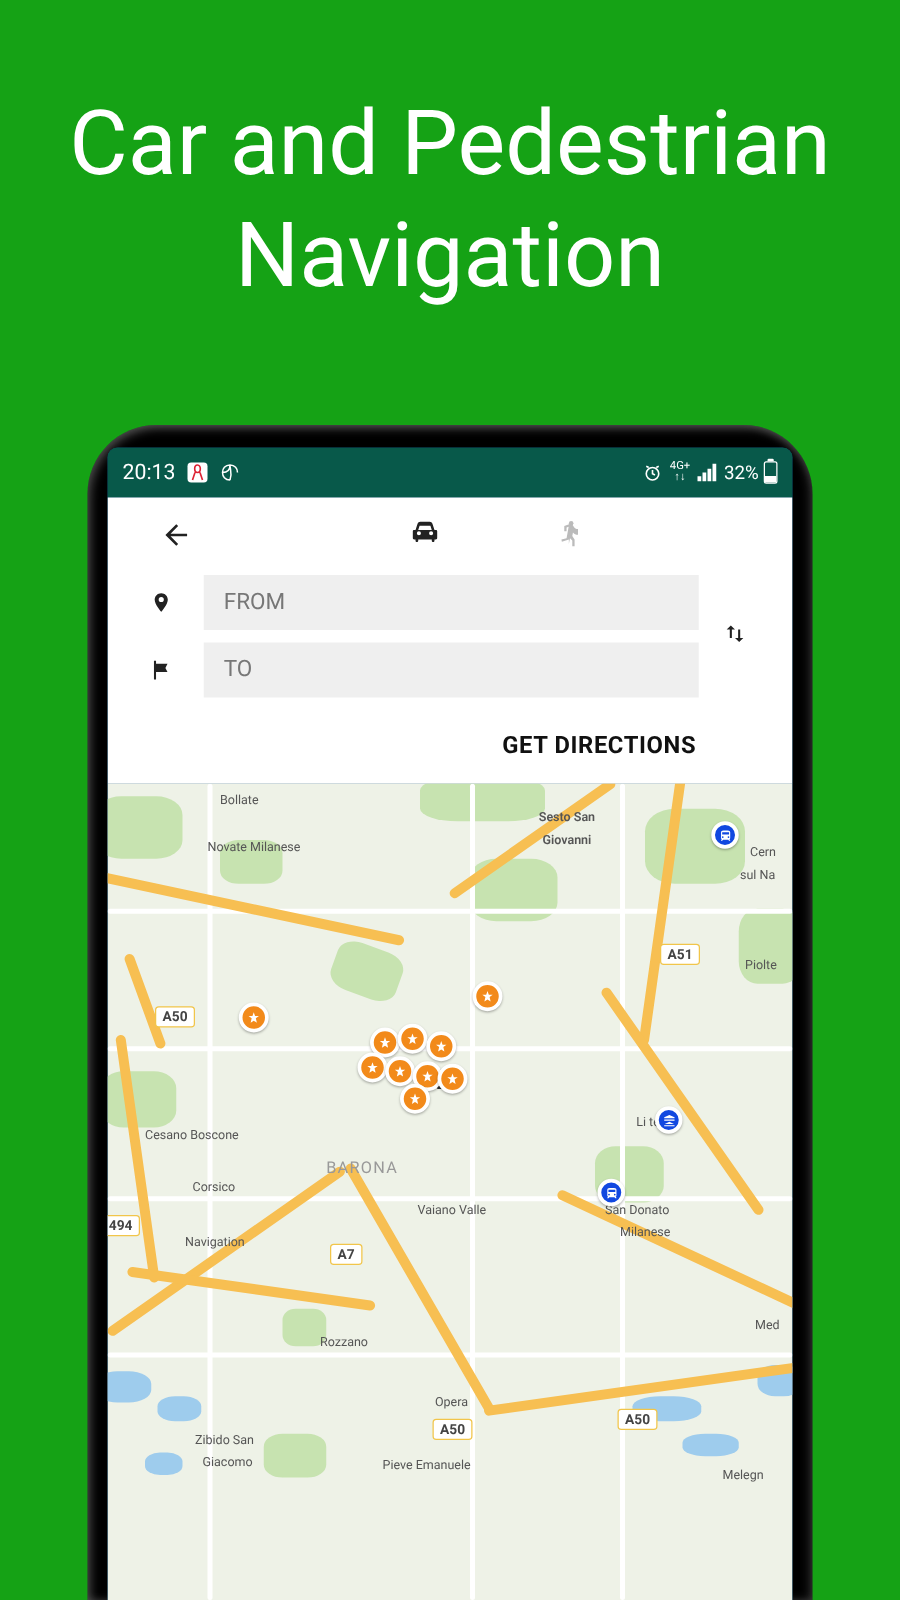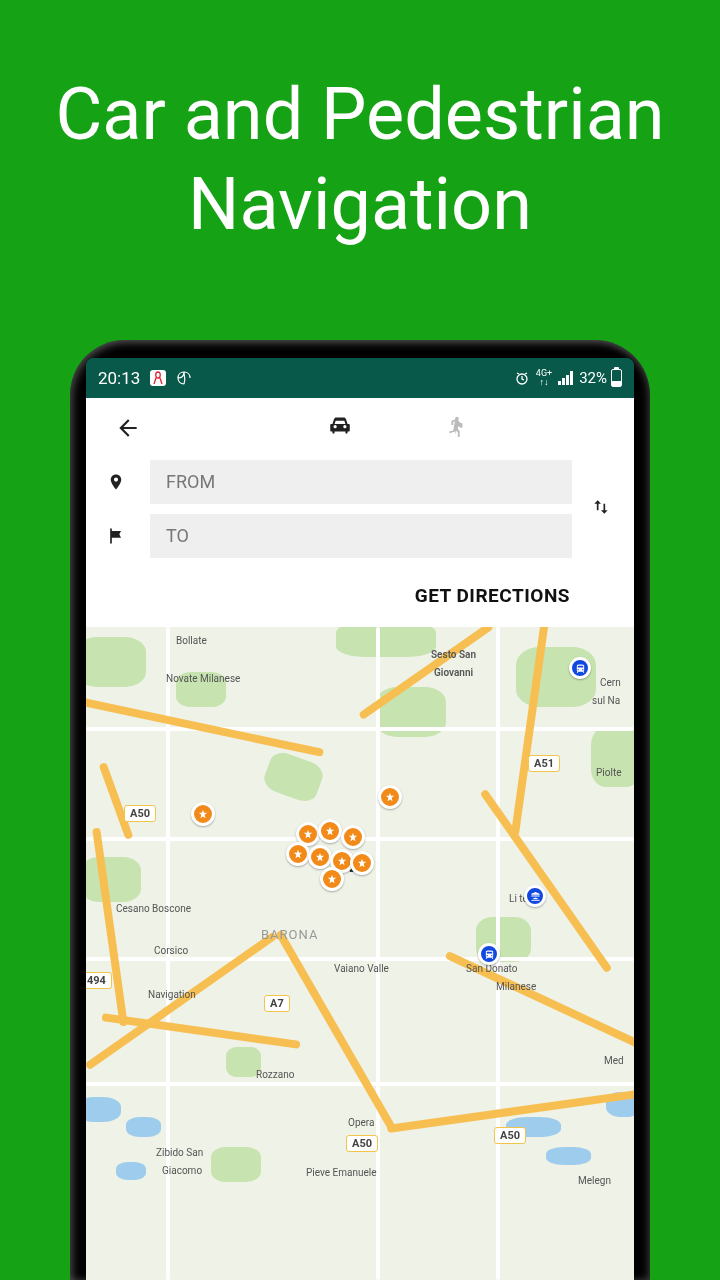--- a/index.html
+++ b/index.html
@@ -60,21 +60,21 @@
   .battery-shape::before { content: ""; position: absolute; top: -3px; left: 2px; width: 5px; height: 2px; background: #fff; border-radius: 1px 1px 0 0; }
   .signal-bars { display: flex; align-items: flex-end; gap: 1px; height: 14px; }
   .signal-bars span { width: 3px; background: #fff; }
   .signal-bars span:nth-child(1){height:4px}
   .signal-bars span:nth-child(2){height:7px}
   .signal-bars span:nth-child(3){height:10px}
   .signal-bars span:nth-child(4){height:14px}
   
   .toolbar {
     background: #fff;
-    padding: 14px 18px 12px;
+    padding: 14px 31px 12px;
   }
   .mode-row {
     display: flex;
     align-items: center;
     padding: 0 8px 16px;
   }
   .back-btn { width: 32px; height: 32px; display: flex; align-items: center; justify-content: center; }
   .mode-icons { flex: 1; display: flex; justify-content: center; gap: 90px; margin-left: 40px; }
   .mode-car svg { fill: #222; }
   .mode-walk svg { fill: #bbb; }
@@ -302,21 +302,21 @@
       <div class="city-label" style="left:348px;top:40px;font-weight:600">Giovanni</div>
       <div class="city-label" style="left:514px;top:50px">Cern</div>
       <div class="city-label" style="left:506px;top:68px">sul Na</div>
       <div class="city-label" style="left:510px;top:140px">Piolte</div>
       <div class="city-label big" style="left:262px;top:217px">    n</div>
       <div class="city-label dist" style="left:175px;top:300px">BARONA</div>
       <div class="city-label" style="left:30px;top:276px">Cesano Boscone</div>
       <div class="city-label" style="left:68px;top:318px">Corsico</div>
       <div class="city-label" style="left:62px;top:362px">Navigation</div>
       <div class="city-label" style="left:248px;top:336px">Vaiano Valle</div>
-      <div class="city-label" style="left:380px;top:336px">San Donato</div>
+      <div class="city-label" style="left:398px;top:336px">San Donato</div>
       <div class="city-label" style="left:410px;top:354px">Milanese</div>
       <div class="city-label" style="left:423px;top:266px">Li    te</div>
       <div class="city-label" style="left:518px;top:428px">Med</div>
       <div class="city-label" style="left:170px;top:442px">Rozzano</div>
       <div class="city-label" style="left:262px;top:490px">Opera</div>
       <div class="city-label" style="left:70px;top:520px">Zibido San</div>
       <div class="city-label" style="left:76px;top:538px">Giacomo</div>
       <div class="city-label" style="left:220px;top:540px">Pieve Emanuele</div>
       <div class="city-label" style="left:492px;top:548px">Melegn</div>
 

